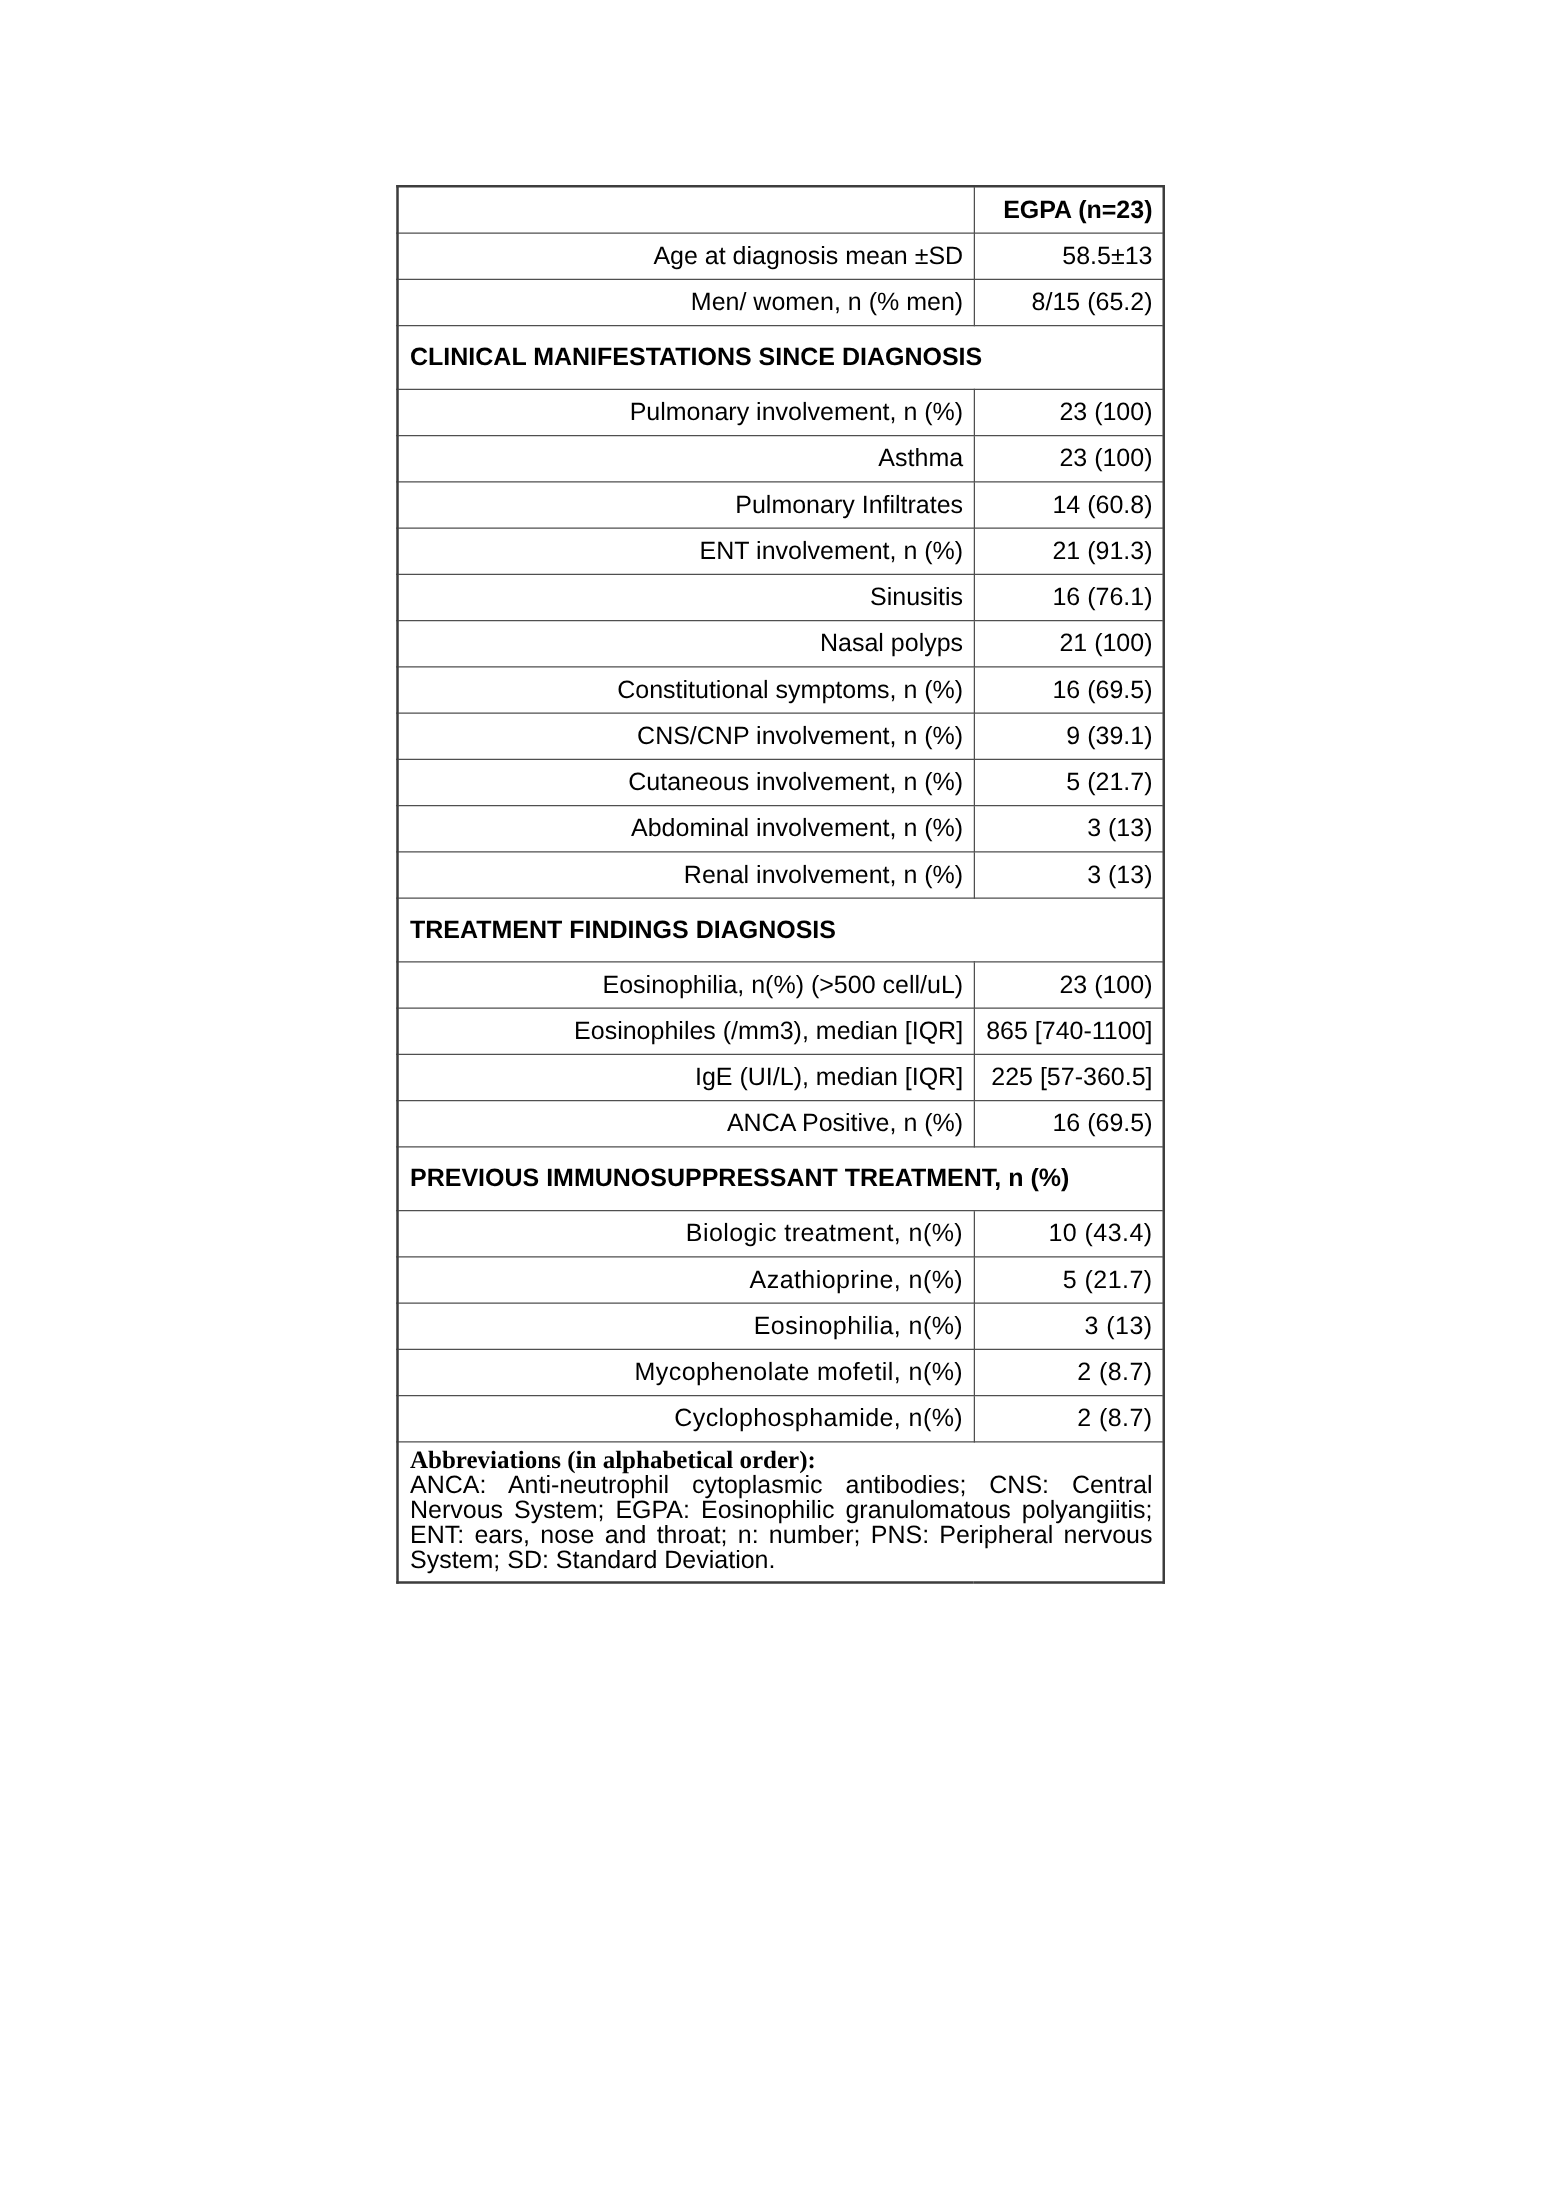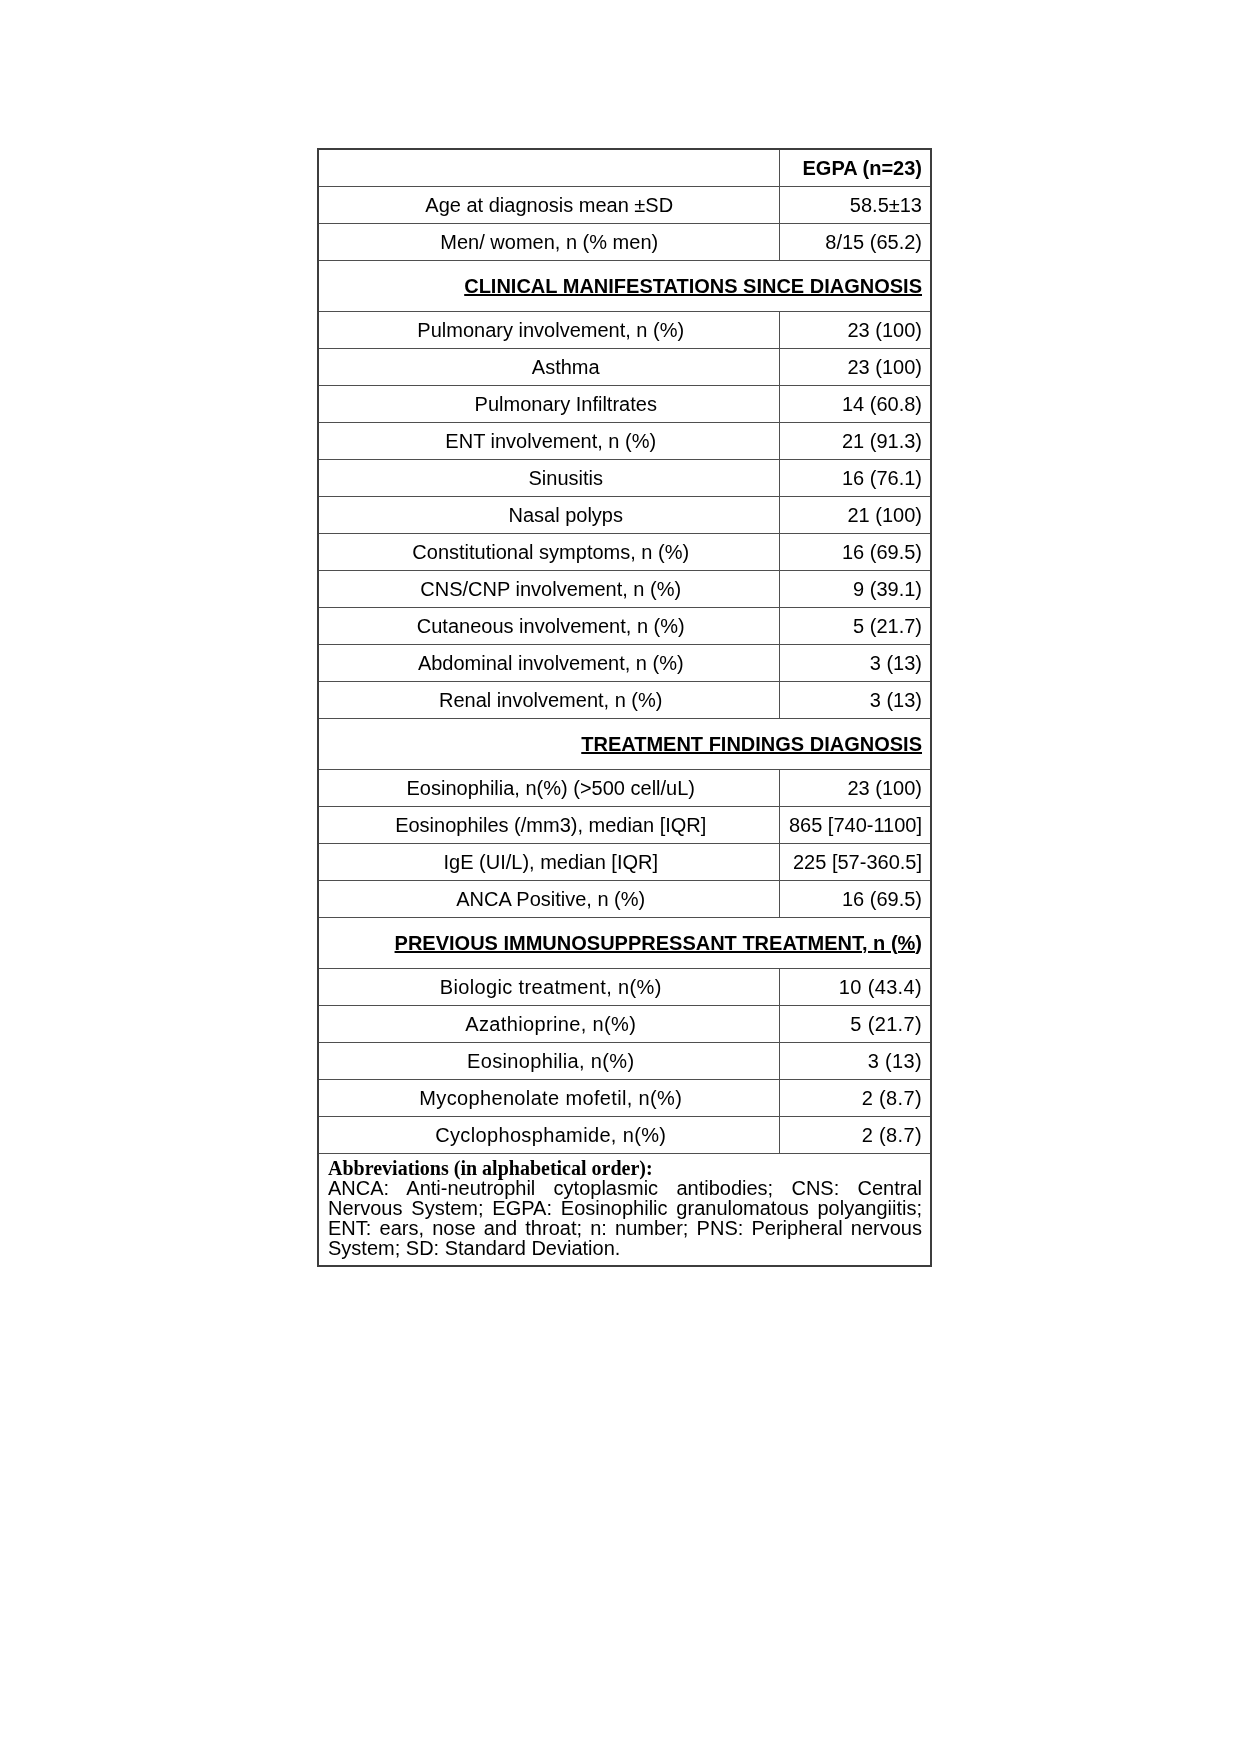--- a/index.html
+++ b/index.html
@@ -23,30 +23,29 @@
   }
   table.char-table td {
     border: 1px solid #4f4f4f;
     vertical-align: middle;
     font-size: 20px;
     color: #000000;
     overflow: hidden;
   }
   col.lblcol { width: 461px; }
   col.valcol { width: 152px; }
-  td.lbl { text-align: center; padding: 1px 8px; height: 34px; border-right-width: 2px; }
+  td.lbl { text-align: right; padding: 1px 8px; height: 34px; border-right-width: 2px; }
   td.val { text-align: right; padding: 1px 8px; height: 34px; }
   thead td { height: 33px; }
   td.head { font-weight: bold; }
   td.section {
     font-weight: bold;
     height: 48px;
-    padding: 1px 8px 1px 9px;
-    text-align: right;
-    text-decoration: underline;
+    padding: 1px 19px 1px 9px;
+    text-align: left;
   }
   td.i0 { padding-left: 9px; }
   td.i1 { padding-left: 12px; }
   td.i2 { padding-left: 42px; }
   td.alt { font-size: 21px; letter-spacing: 0.35px; }
   td.foot {
     font-size: 15px;
     line-height: 20px;
     text-align: justify;
     padding: 4px 8px 7px 9px;

